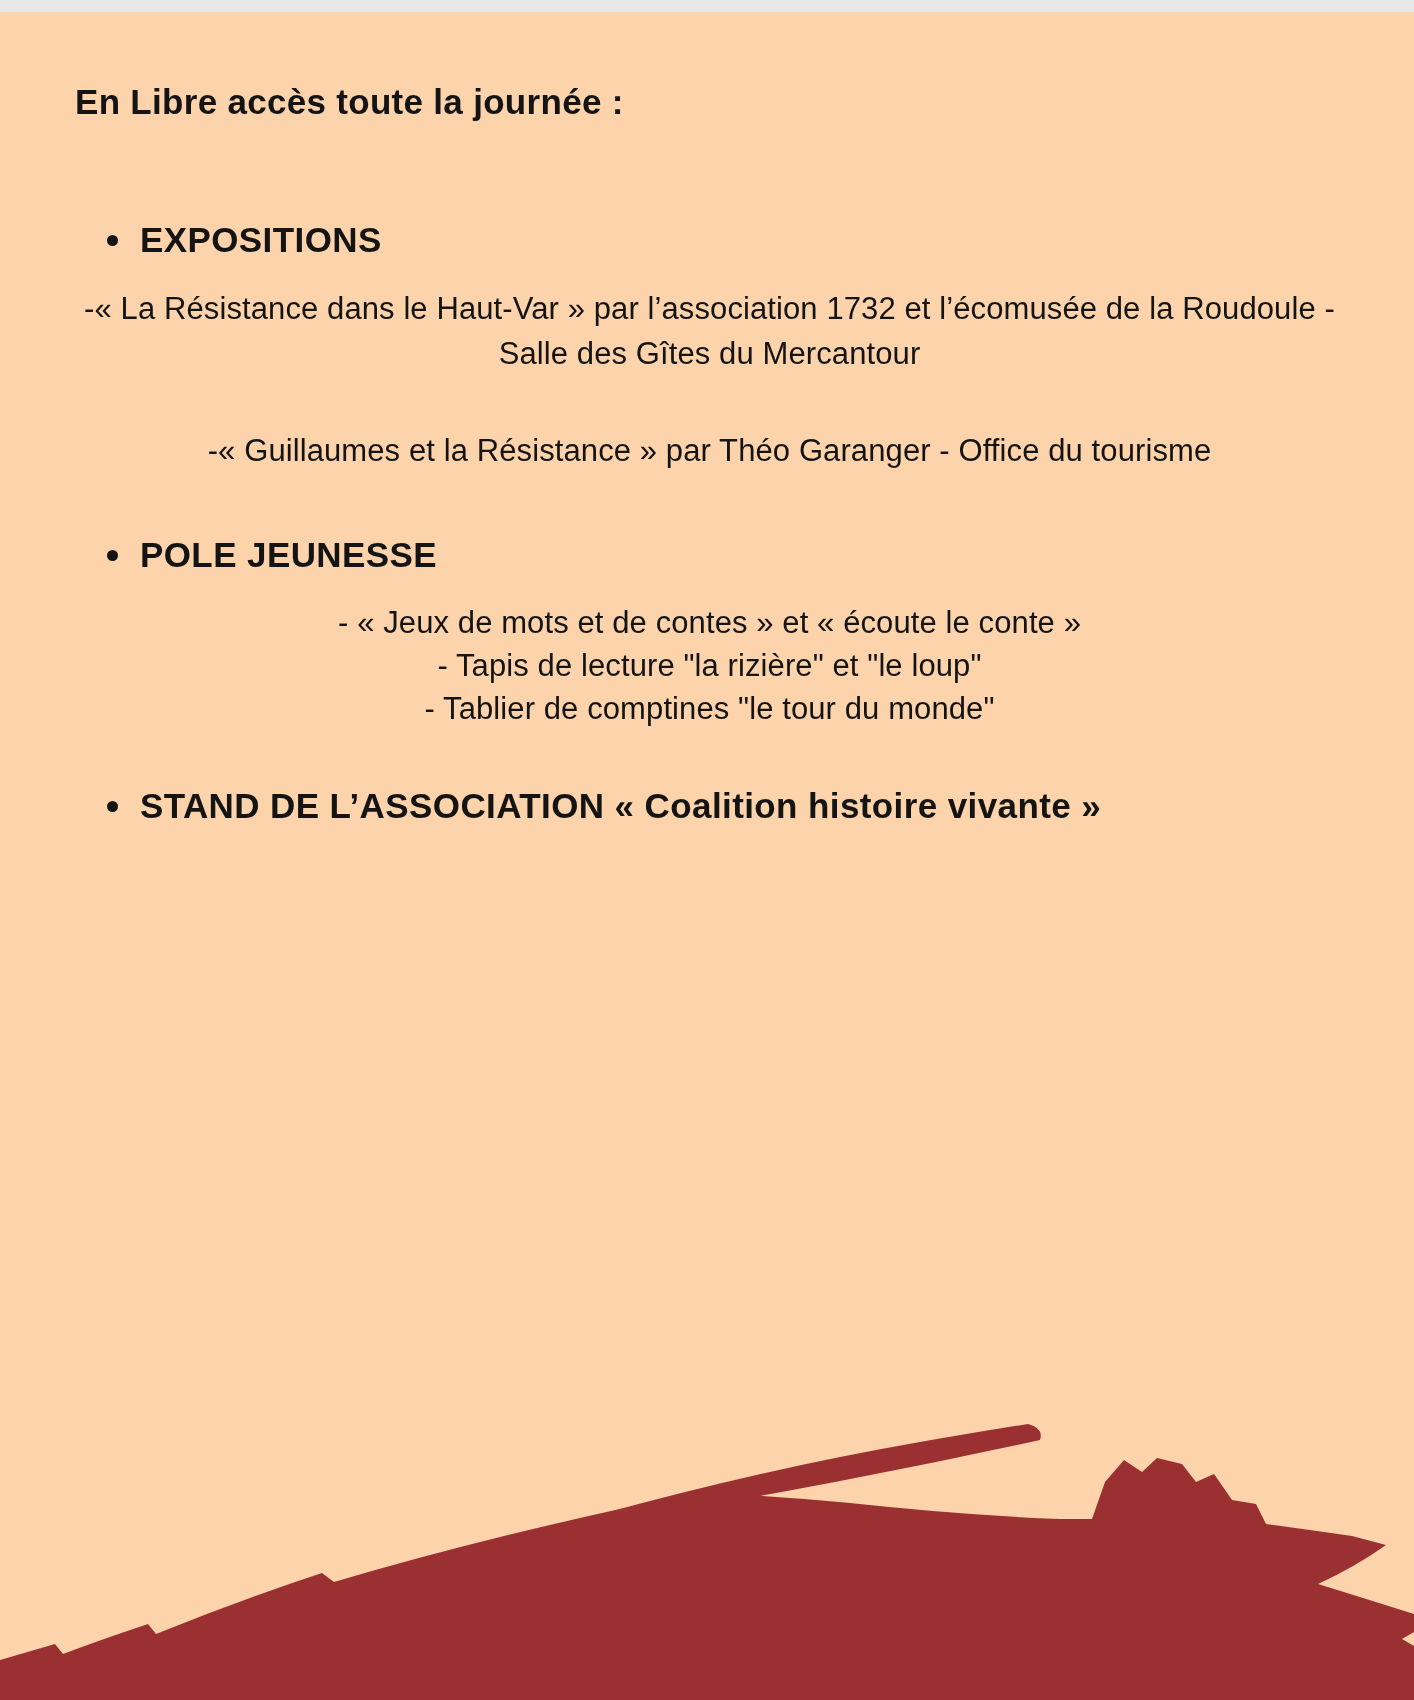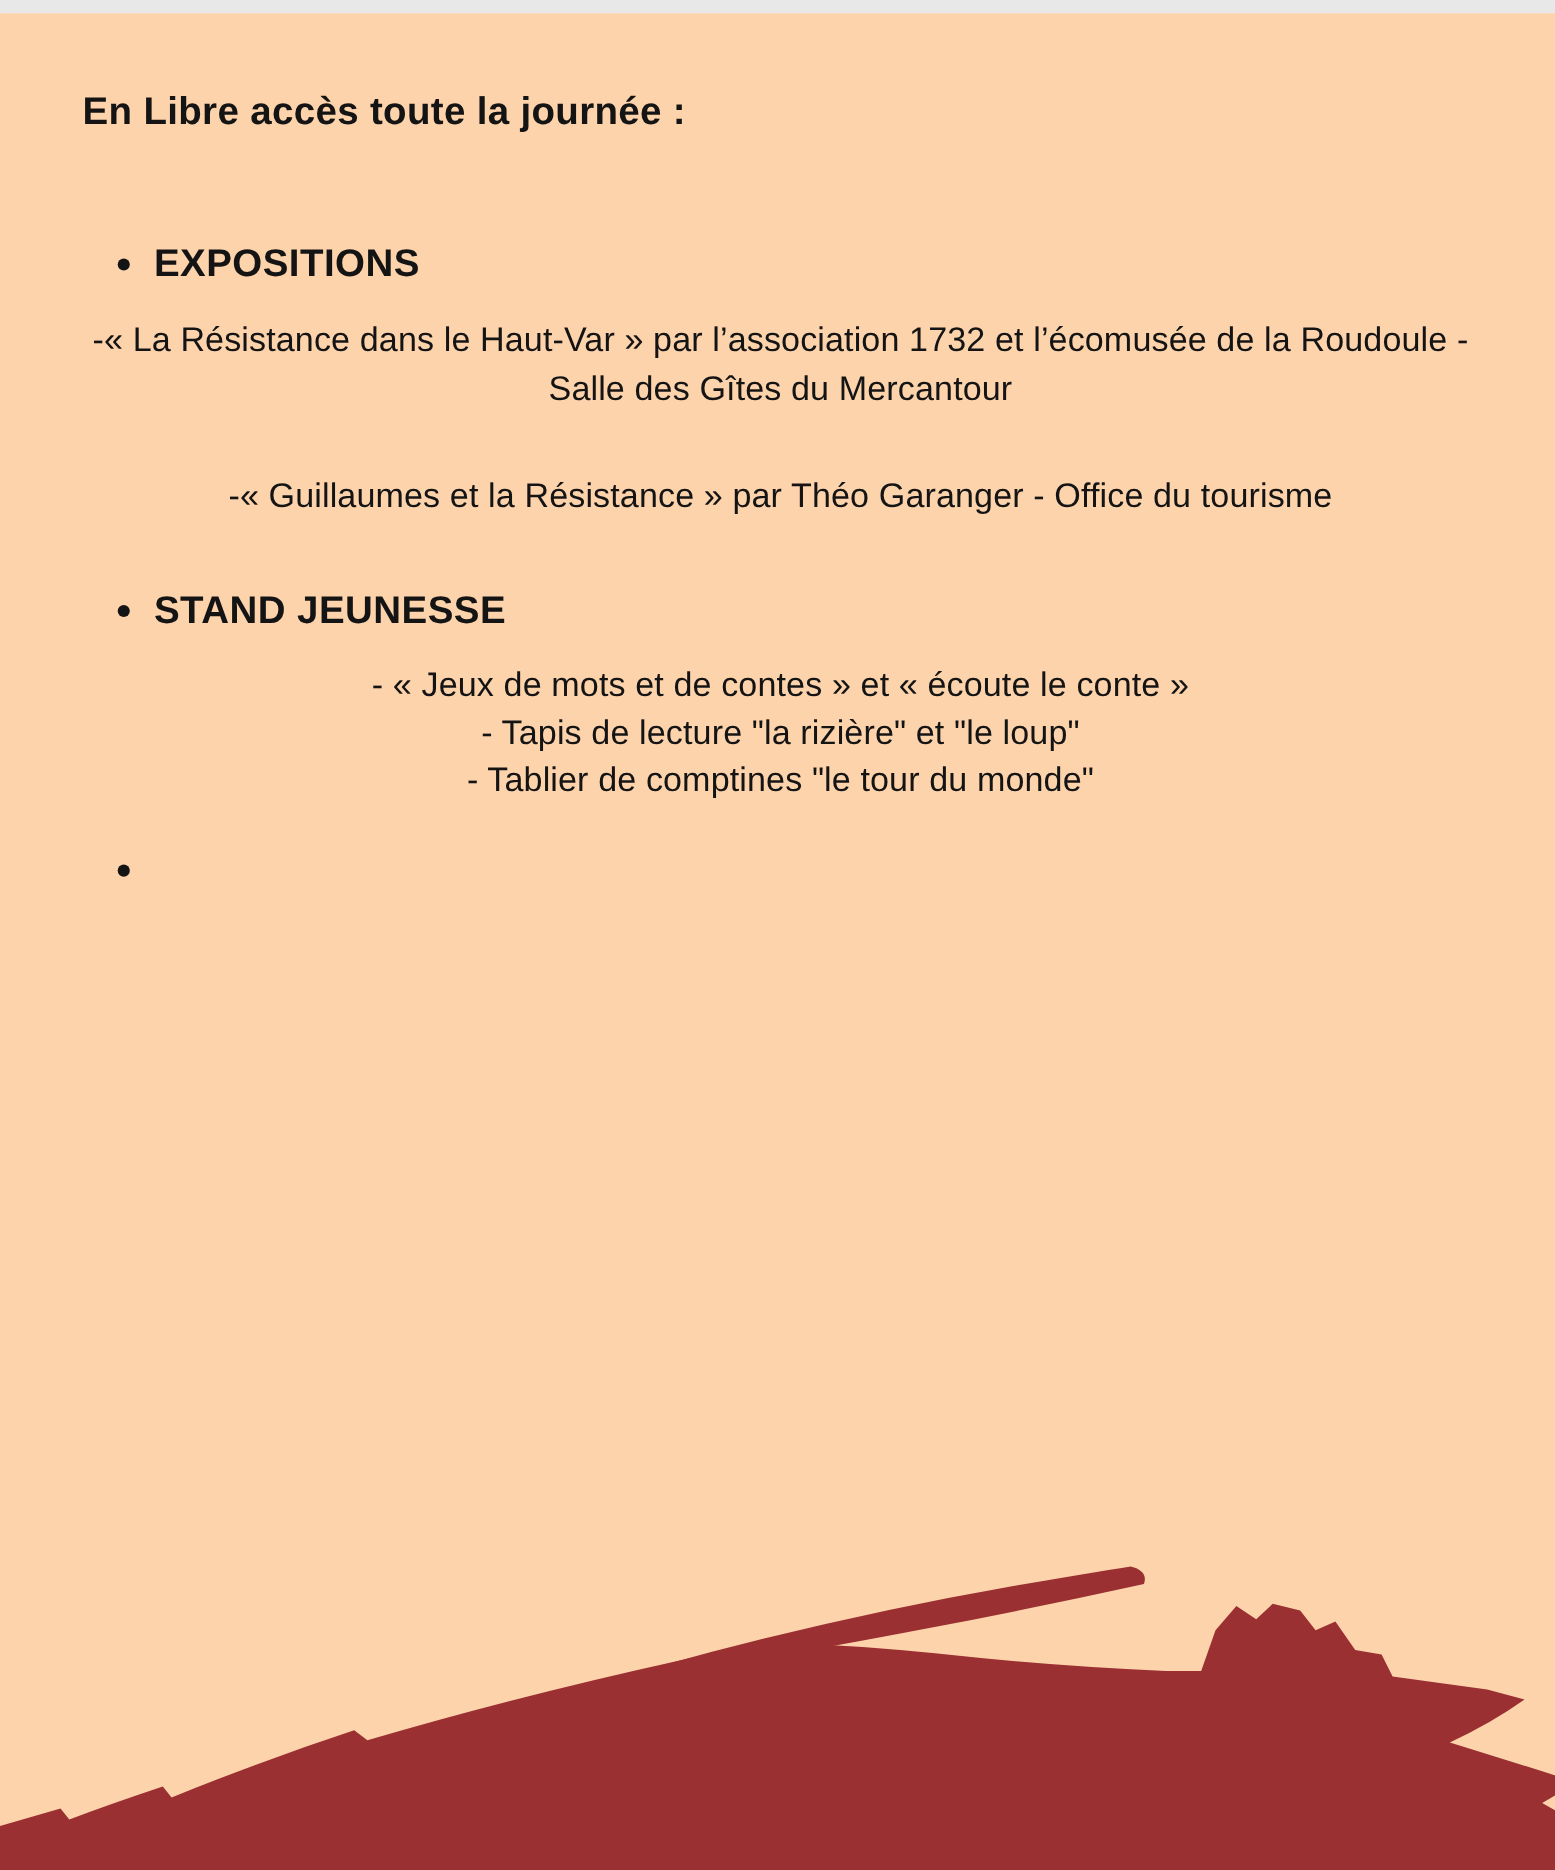--- a/index.html
+++ b/index.html
@@ -83,33 +83,34 @@
         <span class="bullet-dot"></span>
         <h2>EXPOSITIONS</h2>
       </div>
       <p class="body-text">-« La Résistance dans le Haut-Var » par l’association 1732 et l’écomusée de la Roudoule - Salle des Gîtes du Mercantour</p>
       <p class="body-text">-« Guillaumes et la Résistance » par Théo Garanger - Office du tourisme</p>
     </section>
 
     <section class="sec-jeunesse">
       <div class="bullet-heading">
         <span class="bullet-dot"></span>
-        <h2>STAND JEUNESSE</h2>
+        <h2>POLE JEUNESSE</h2>
       </div>
       <div class="lines">
         <p class="body-text">- « Jeux de mots et de contes » et « écoute le conte »</p>
         <p class="body-text">- Tapis de lecture "la rizière" et "le loup"</p>
         <p class="body-text">- Tablier de comptines "le tour du monde"</p>
       </div>
     </section>
 
 
     <section class="sec-stand">
       <div class="bullet-heading">
         <span class="bullet-dot"></span>
+        <h2>STAND DE L’ASSOCIATION « Coalition histoire vivante »</h2>
       </div>
     </section>
 
   </div>
 
   <svg class="brush-svg" viewBox="0 0 1414 330" preserveAspectRatio="none" aria-hidden="true">
 
     <path fill="var(--brush)" d="
       M 0 278
       L 55 262 L 63 272

